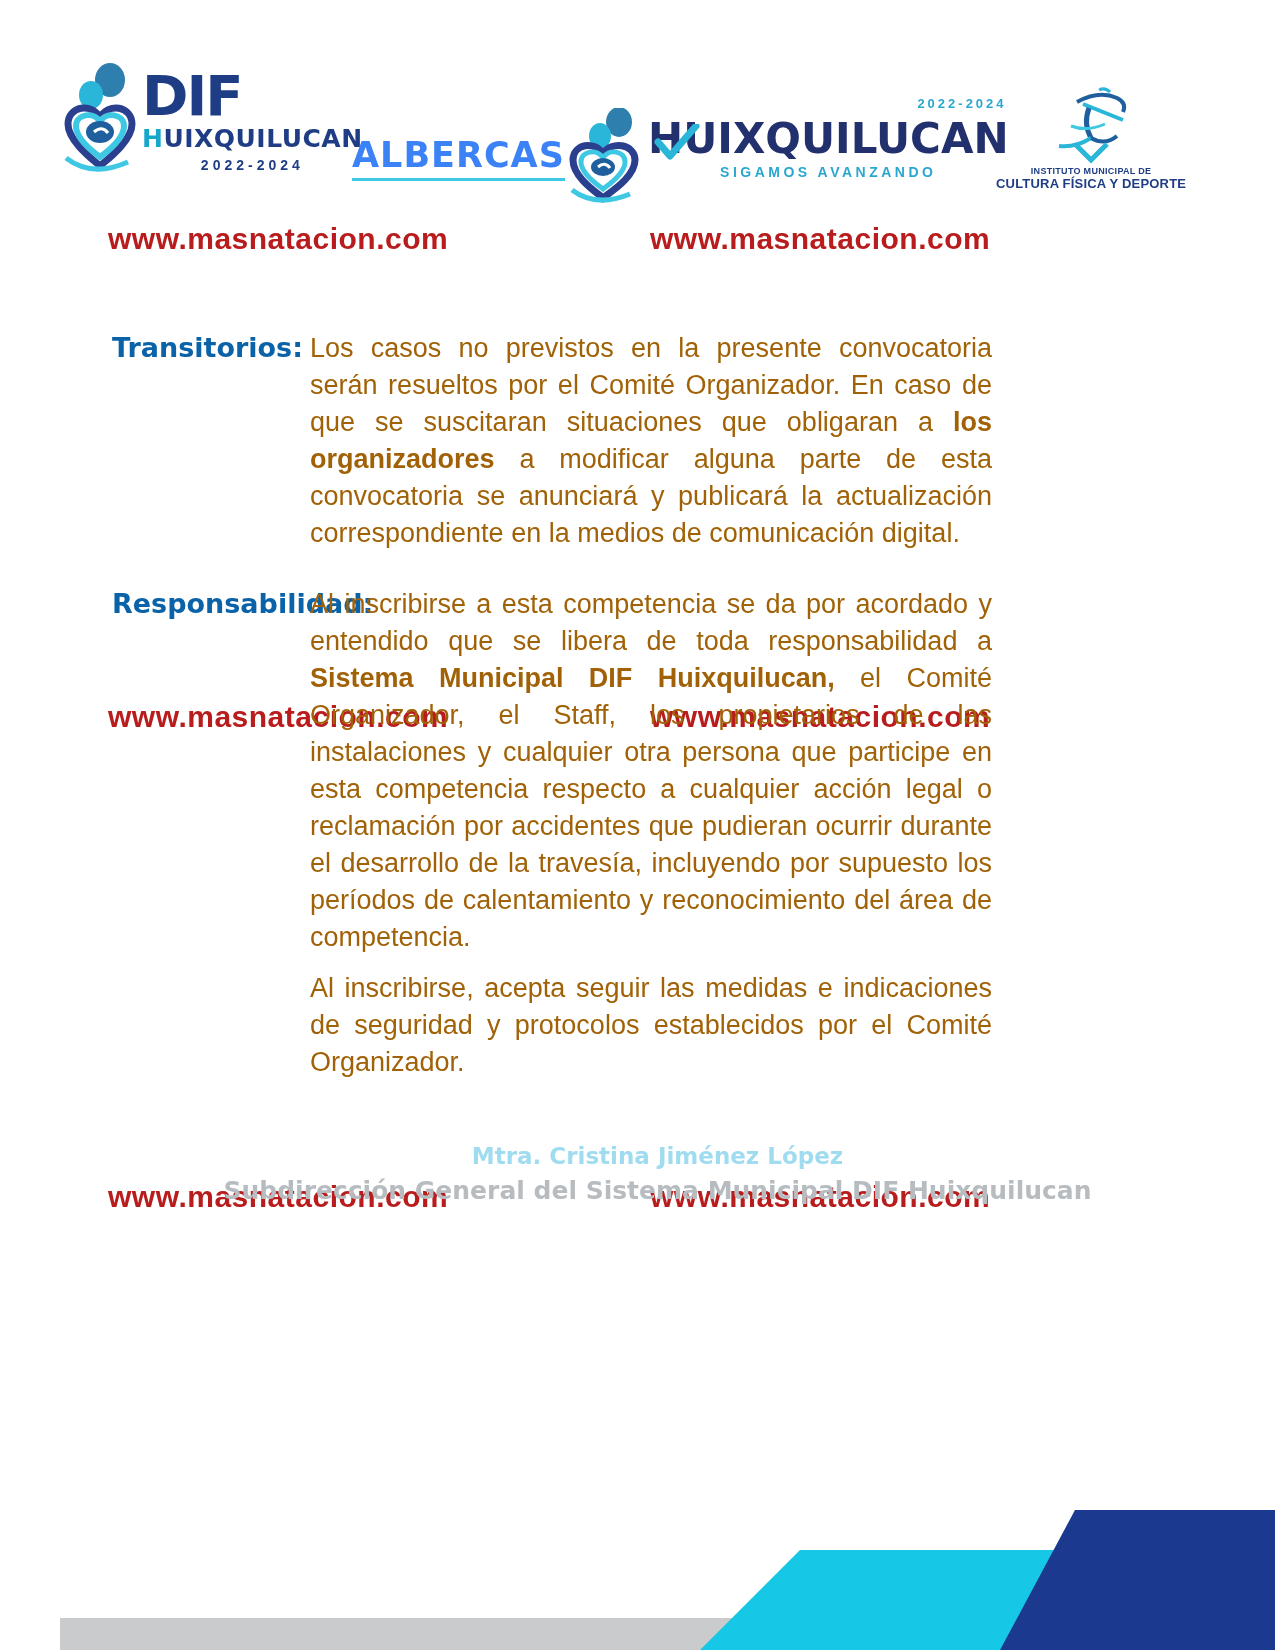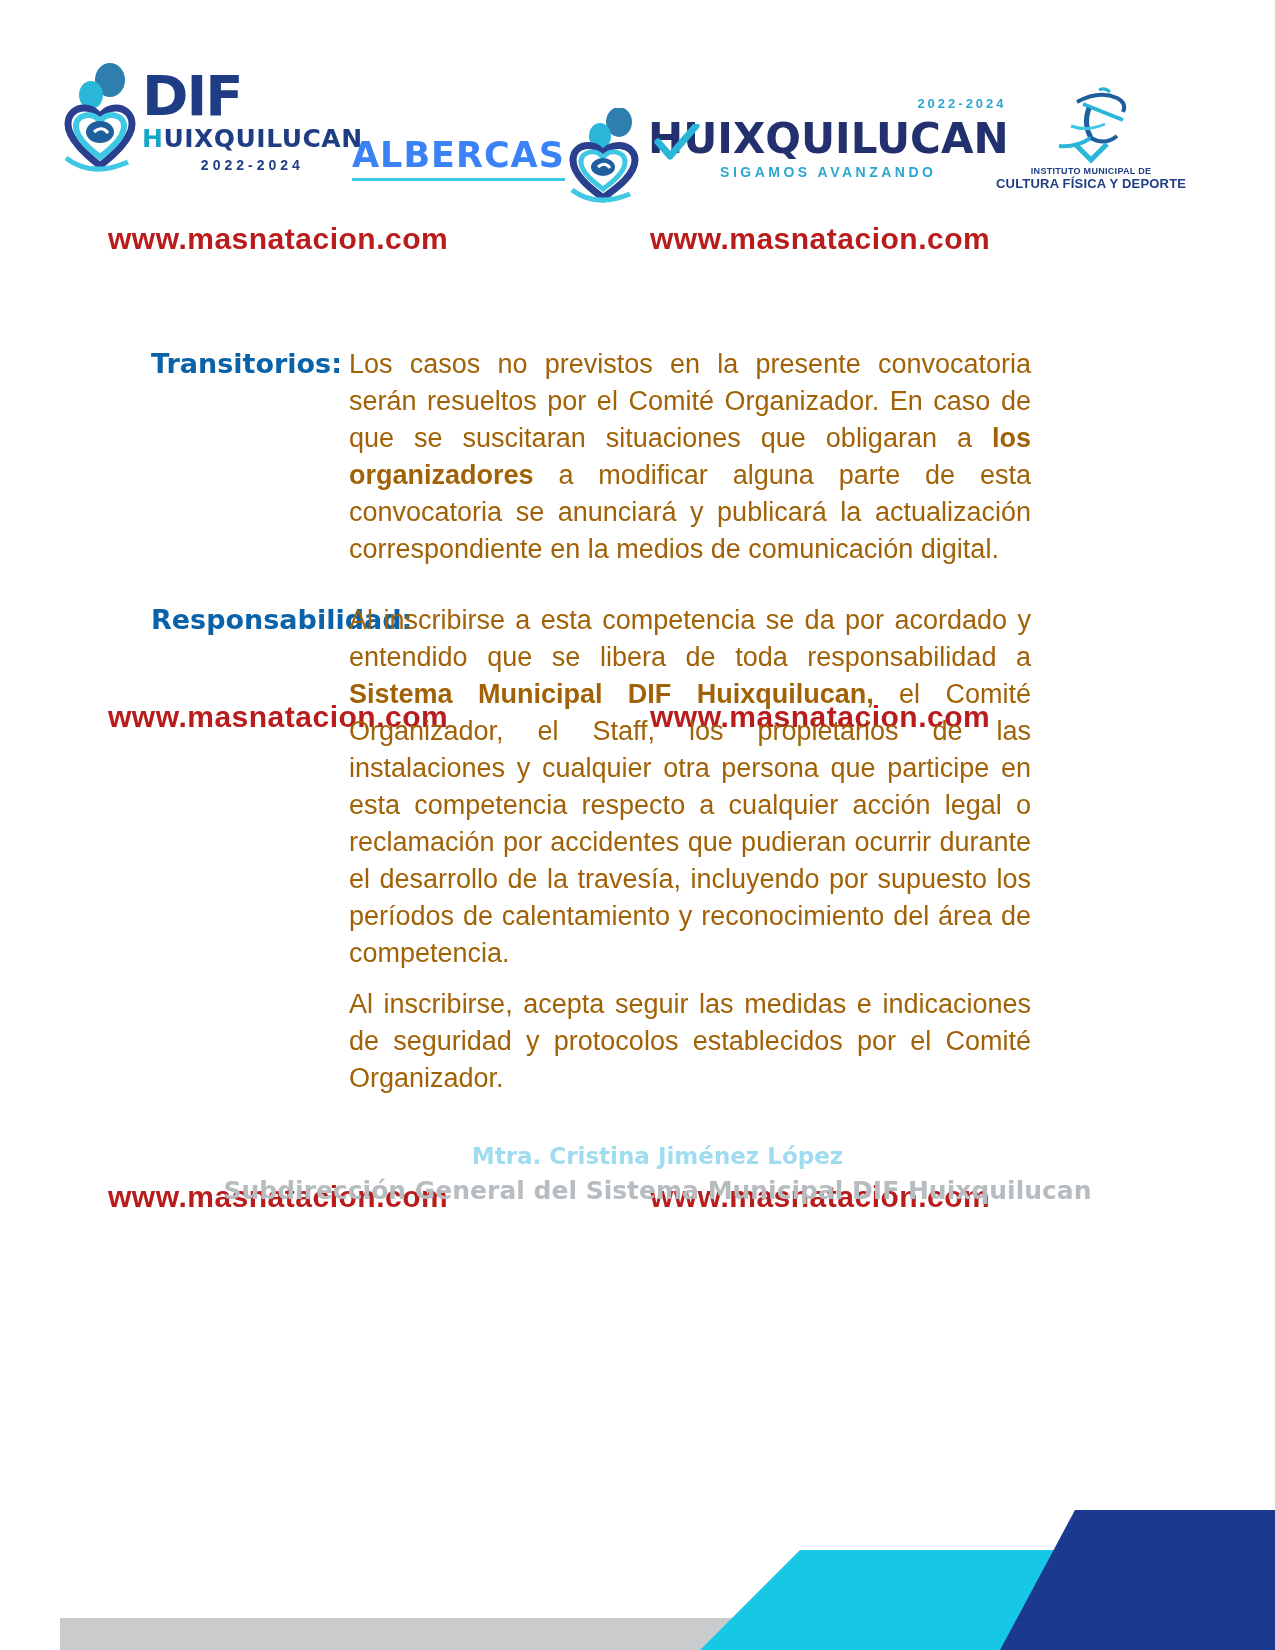--- a/index.html
+++ b/index.html
@@ -152,24 +152,23 @@
     font-weight: 700;
     color: #1f3d85;
     letter-spacing: 0.2px;
     text-align: center;
   }
 
   
   .content {
     position: absolute;
     left: 0;
-    top: 346px;
+    top: 330px;
     width: 1184px;
     z-index: 3;
-    margin-left: 39px;
   }
   .section {
     display: flex;
     align-items: flex-start;
     margin-bottom: 34px;
   }
   .sec-label {
     width: 310px;
     padding-left: 112px;
     box-sizing: border-box;

